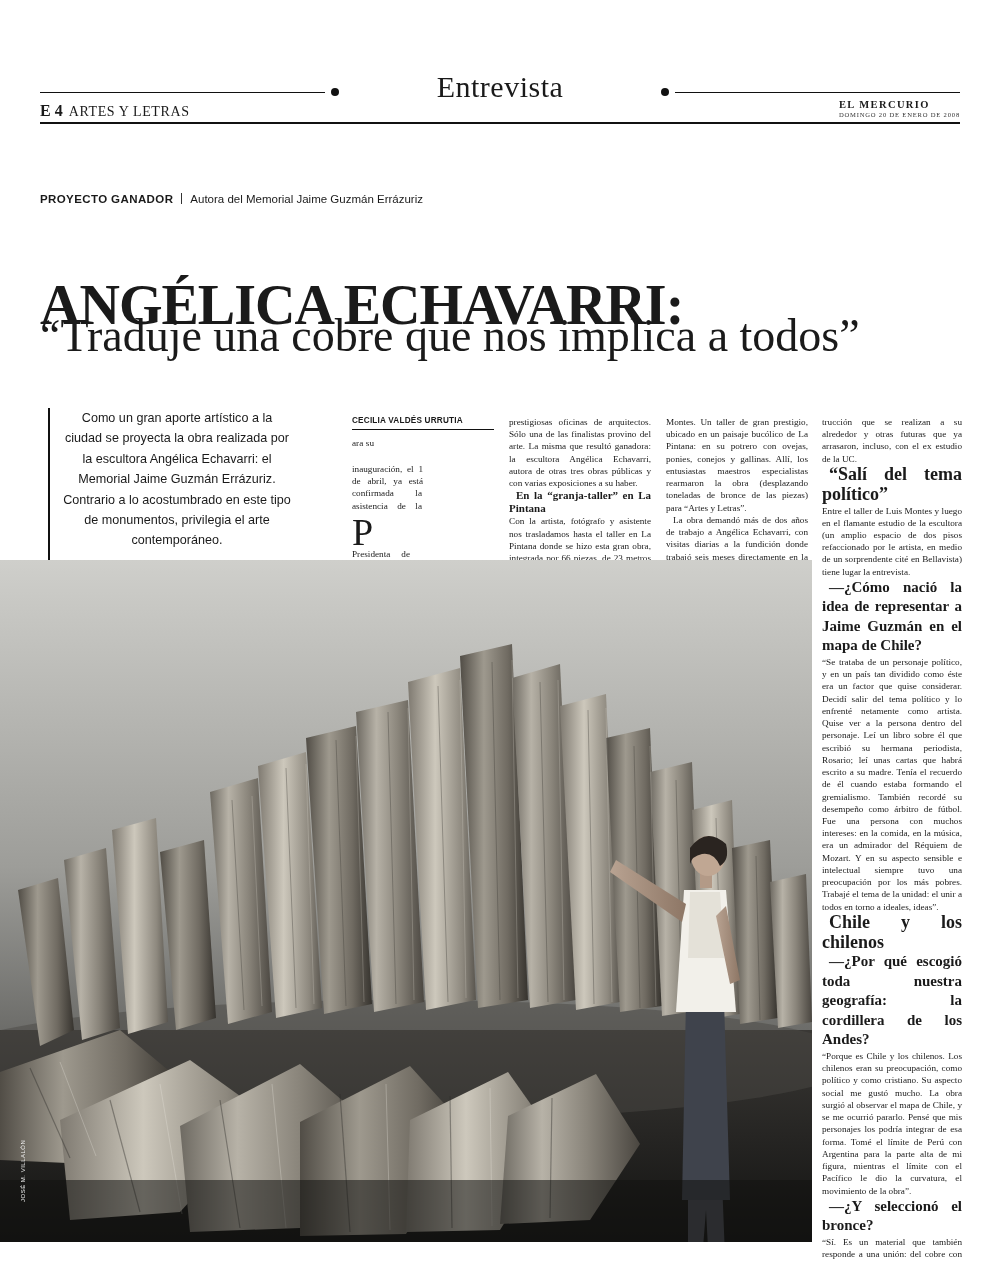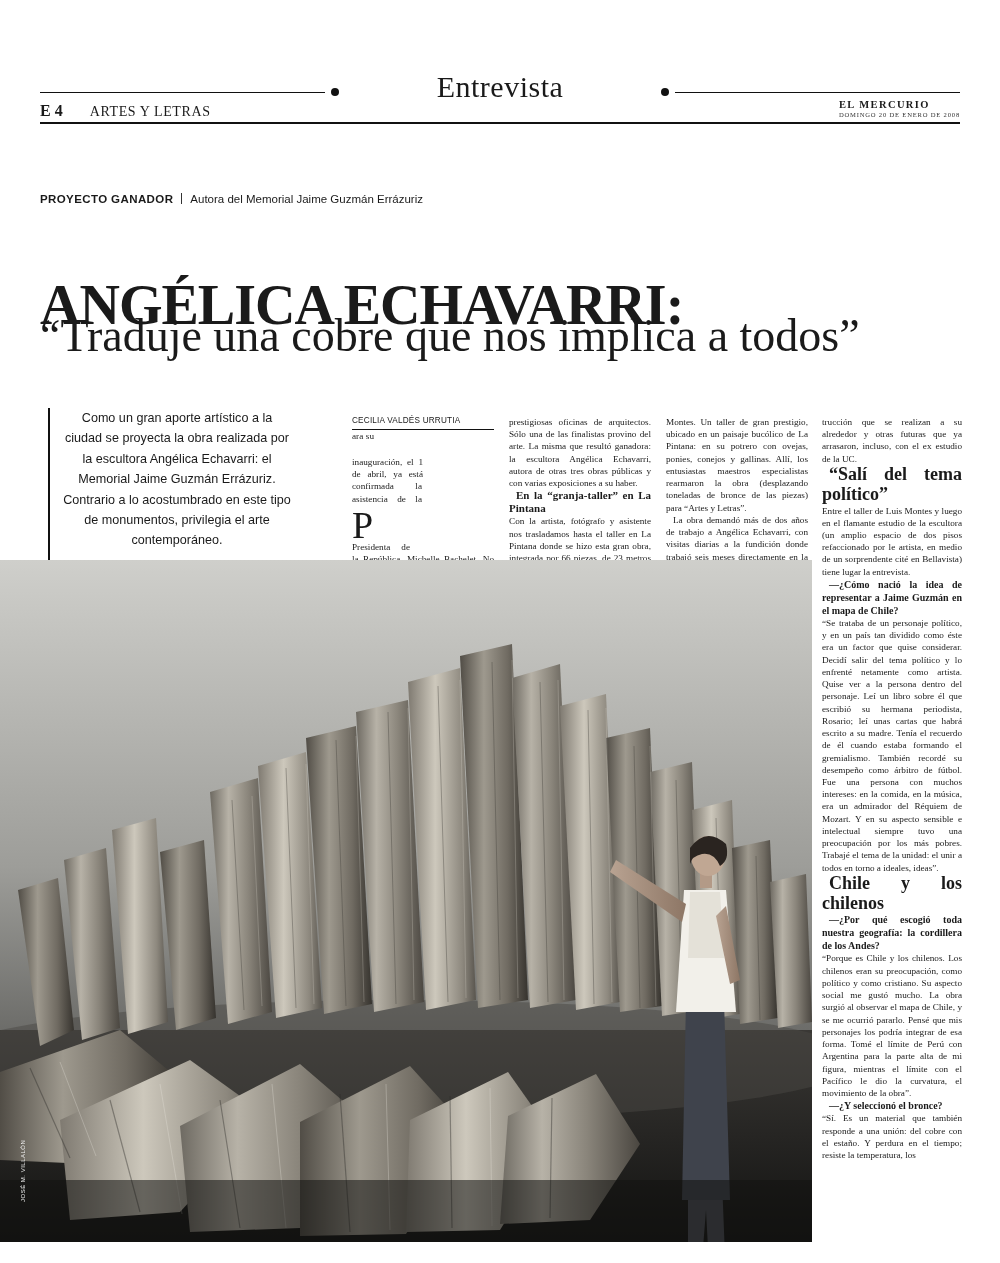--- a/index.html
+++ b/index.html
@@ -34,21 +34,21 @@
     text-align:center;
     font-size:30px;
     letter-spacing:.5px;
   }
   .folio {
     position:absolute; left:0; top:24px;
     font-family:"Liberation Serif", serif;
     font-size:15px; font-weight:bold;
   }
   .folio .num { font-size:16px; }
-  .folio .sect { font-weight:normal; letter-spacing:.6px; margin-left:27px; font-size:14px; }
+  .folio .sect { font-weight:normal; letter-spacing:.6px; margin-left:6px; font-size:14px; }
   .paper-info {
     position:absolute; right:0; top:20px; text-align:left; line-height:1.25;
   }
   .paper-name { font-size:10.5px; font-weight:bold; letter-spacing:1.4px; }
   .paper-date { font-size:6.6px; letter-spacing:.8px; color:#333; }
   .masthead-underline {
     position:absolute; left:40px; top:122px; width:920px; height:2px; background:#111;
   }
 
   
@@ -90,39 +90,39 @@
     position:absolute;
     font-size:9.2px;
     line-height:1.33;
     text-align:justify;
     -webkit-hyphens:auto; hyphens:auto;
   }
   .col p { margin:0 0 0 0; text-indent:7px; }
   .col p.first { text-indent:0; }
   .byline {
     font-family:"Liberation Sans", sans-serif;
-    font-size:8.2px; font-weight:normal;
+    font-size:8.2px; font-weight:bold;
     letter-spacing:.2px;
     border-bottom:1px solid #111;
-    padding-bottom:2px; margin-bottom:0;
+    padding-bottom:2px; margin-bottom:7px;
     display:block;
   }
   .dropcap {
     float:left;
     font-size:38px;
     line-height:0.78;
     padding:3px 4px 0 0;
     font-family:"Liberation Serif", serif;
   }
   .subhead {
     font-weight:bold; font-size:11px; line-height:1.18;
     margin:8px 0 5px 0; text-indent:0;
   }
   .question {
-    font-weight:bold; font-size:10px; line-height:1.3;
+    font-weight:bold; font-size:15px; line-height:1.3;
     margin:8px 0 1px 0; text-indent:0;
   }
   .crosshead {
     font-weight:bold; font-size:18px; line-height:1.1;
     margin:10px 0 5px 0; text-indent:0;
   }
 
   
   #col2 { left:352px; top:416px; width:142px; }
   #col3 { left:509px; top:416px; width:142px; }

